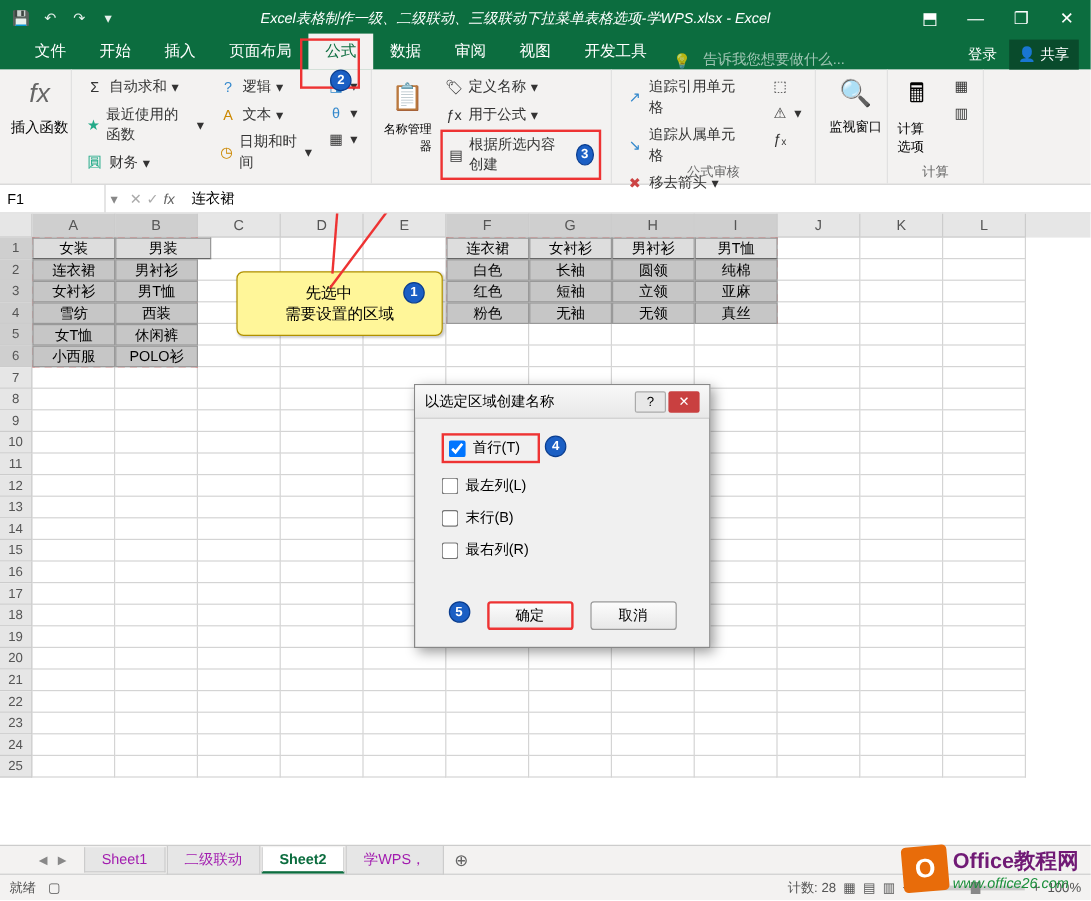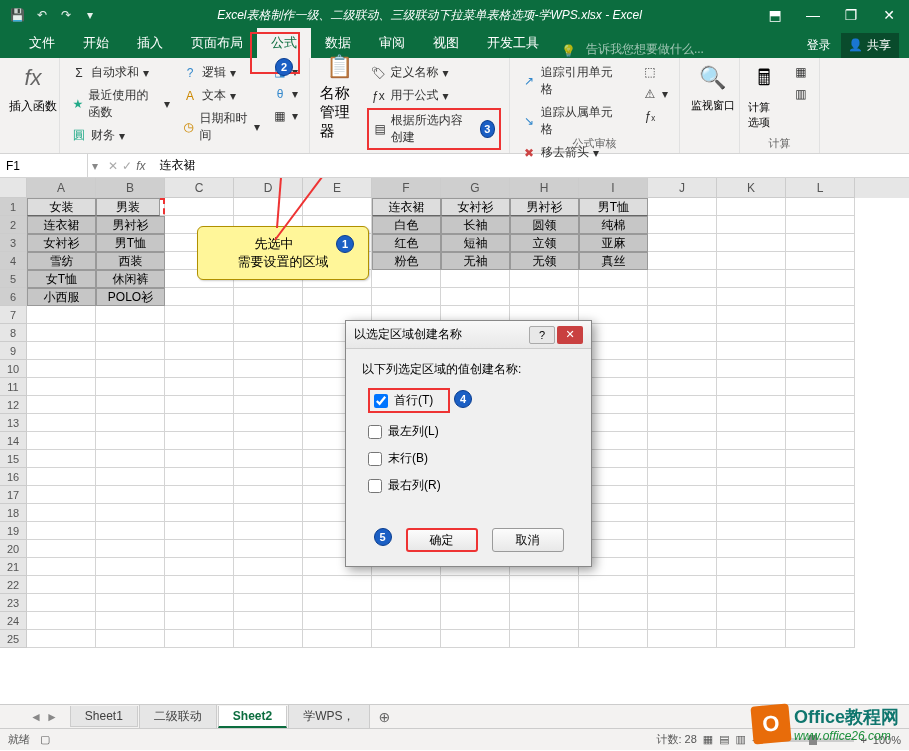--- a/index.html
+++ b/index.html
@@ -65,32 +65,32 @@
     .dlg-check { display: flex; align-items: center; gap: 6px; margin-bottom: 10px; font-size: 12px; }
     .dlg-check input { width: 14px; height: 14px; }
     .dlg-btns { display: flex; justify-content: center; gap: 14px; padding: 12px 0 14px; }
     .dlg-btn { width: 72px; height: 24px; background: linear-gradient(#fcfcfc,#e8e8e8); border: 1px solid #9a9a9a; border-radius: 3px; font-size: 12px; }
     .redbox { border: 2px solid #e33; padding: 2px 4px; }
     
     .sheet-tabs { height: 24px; border-top: 1px solid #ccc; display: flex; align-items: center; padding-left: 30px; background: #f3f2f1; }
     .st-nav { display: flex; gap: 4px; margin-right: 12px; color: #888; }
     .sheet-tab { padding: 3px 14px; border: 1px solid #ccc; border-top: none; background: #fff; font-size: 12px; margin-right: 1px; }
     .sheet-tab.active { background: #fff; border-bottom: 2px solid #0c6d3f; color: #0c6d3f; font-weight: bold; }
-    .sheet-tab.inactive { background: #e6e6e6; color: #404040; }
+    .sheet-tab.inactive { background: #e6e6e6; color: #a21caf; }
     .add-sheet { margin-left: 8px; font-size: 14px; color: #666; }
     
     .status-bar { height: 22px; background: #f3f2f1; border-top: 1px solid #ccc; display: flex; align-items: center; padding: 0 8px; font-size: 11px; color: #555; }
     .status-right { margin-left: auto; display: flex; align-items: center; gap: 6px; }
     .zoom-slider { width: 90px; height: 4px; background: #ccc; position: relative; }
     .zoom-thumb { position: absolute; left: 50%; top: -3px; width: 8px; height: 10px; background: #888; }
     
     .watermark { position: absolute; bottom: 8px; right: 10px; display: flex; align-items: center; gap: 4px; }
     .watermark .logo { width: 38px; height: 38px; background: #e86c0a; display: flex; align-items: center; justify-content: center; color: #fff; font-size: 22px; font-weight: bold; transform: rotate(-5deg); border-radius: 4px; }
     .watermark .txt { display: flex; flex-direction: column; }
-    .watermark .t1 { color: #0f766e; font-size: 18px; font-weight: bold; }
+    .watermark .t1 { color: #701a75; font-size: 18px; font-weight: bold; }
     .watermark .t2 { color: #1a8f3a; font-size: 12px; font-style: italic; }
     
     .redmark { position: absolute; border: 2px solid #e33; pointer-events: none; }
   </style>
 </head>
 <body>
 
 <div class="titlebar">
   <div class="qat">
     <span class="qat-icon">💾</span>
@@ -187,21 +187,21 @@
             <span class="ricon-sm">▦</span>
             <span>▾</span>
           </div>
       </div>
     </div>
   </div>
   <div class="rgroup" style="width:200px;position:relative">
     <div class="rrow" style="height:70px">
       <div class="rbtn-lg">
         <span class="ricon">📋</span>
-        <span style="font-size:15px;width:40px;text-align:left">名称管理器</span>
+        <span style="font-size:10px;width:40px;text-align:right">名称管理器</span>
       </div>
       <div class="rcol">
         <div class="rbtn">
             <span class="ricon-sm">🏷</span>
             <span>定义名称</span> 
             <span>▾</span>
           </div>
         <div class="rbtn">
             <span class="ricon-sm">ƒx</span>
             <span>用于公式</span> 
@@ -628,21 +628,21 @@
         <div class="cell" style="left: 483px; top: 432px; width: 69px; height: 18px;"></div>
         <div class="cell" style="left: 552px; top: 432px; width: 69px; height: 18px;"></div>
         <div class="cell" style="left: 621px; top: 432px; width: 69px; height: 18px;"></div>
         <div class="cell" style="left: 690px; top: 432px; width: 69px; height: 18px;"></div>
         <div class="cell" style="left: 759px; top: 432px; width: 69px; height: 18px;"></div>
       </div>
 
     <div class="selection-box" style="left:0;top:0;width:138px;height:108px"></div>
     <div id="leftblock">
         <div class="sel-fill sel-head" style="left: 0px; top: 0px; width: 69px; height: 18px;">女装</div>
-        <div class="sel-fill sel-head" style="left: 69px; top: 0px; width: 64px; height: 18px;">男装</div>
+        <div class="sel-fill sel-head" style="left: 69px; top: 0px; width: 80px; height: 18px;">男装</div>
         <div class="sel-fill" style="left: 0px; top: 18px; width: 69px; height: 18px;">连衣裙</div>
         <div class="sel-fill" style="left: 69px; top: 18px; width: 69px; height: 18px;">男衬衫</div>
         <div class="sel-fill" style="left: 0px; top: 36px; width: 69px; height: 18px;">女衬衫</div>
         <div class="sel-fill" style="left: 69px; top: 36px; width: 69px; height: 18px;">男T恤</div>
         <div class="sel-fill" style="left: 0px; top: 54px; width: 69px; height: 18px;">雪纺</div>
         <div class="sel-fill" style="left: 69px; top: 54px; width: 69px; height: 18px;">西装</div>
         <div class="sel-fill" style="left: 0px; top: 72px; width: 69px; height: 18px;">女T恤</div>
         <div class="sel-fill" style="left: 69px; top: 72px; width: 69px; height: 18px;">休闲裤</div>
         <div class="sel-fill" style="left: 0px; top: 90px; width: 69px; height: 18px;">小西服</div>
         <div class="sel-fill" style="left: 69px; top: 90px; width: 69px; height: 18px;">POLO衫</div>
@@ -690,21 +690,20 @@
 
 <div class="dialog" style="top:320px;left:345px">
   <div class="dlg-title">
     <span>以选定区域创建名称</span>
     <div class="dlg-wbtn">
       <span class="wc" style="background:#e8e8e8;border:1px solid #aaa;border-radius:2px;margin-right:2px">?</span>
       <span class="wc close">✕</span>
     </div>
   </div>
   <div class="dlg-body">
-    <div class="dlg-label">以下列选定区域的值创建名称:</div>
     <div class="dlg-checks">
       <div class="dlg-check redbox" style="width:82px;position:relative">
         <input type="checkbox" checked="" style="">
         <span>首行(T)</span>
         <span class="numbadge" style="position:absolute;right:-24px;top:0">4</span>
       </div>
       <div class="dlg-check">
         <input type="checkbox" style="">
         <span>最左列(L)</span>
       </div>

